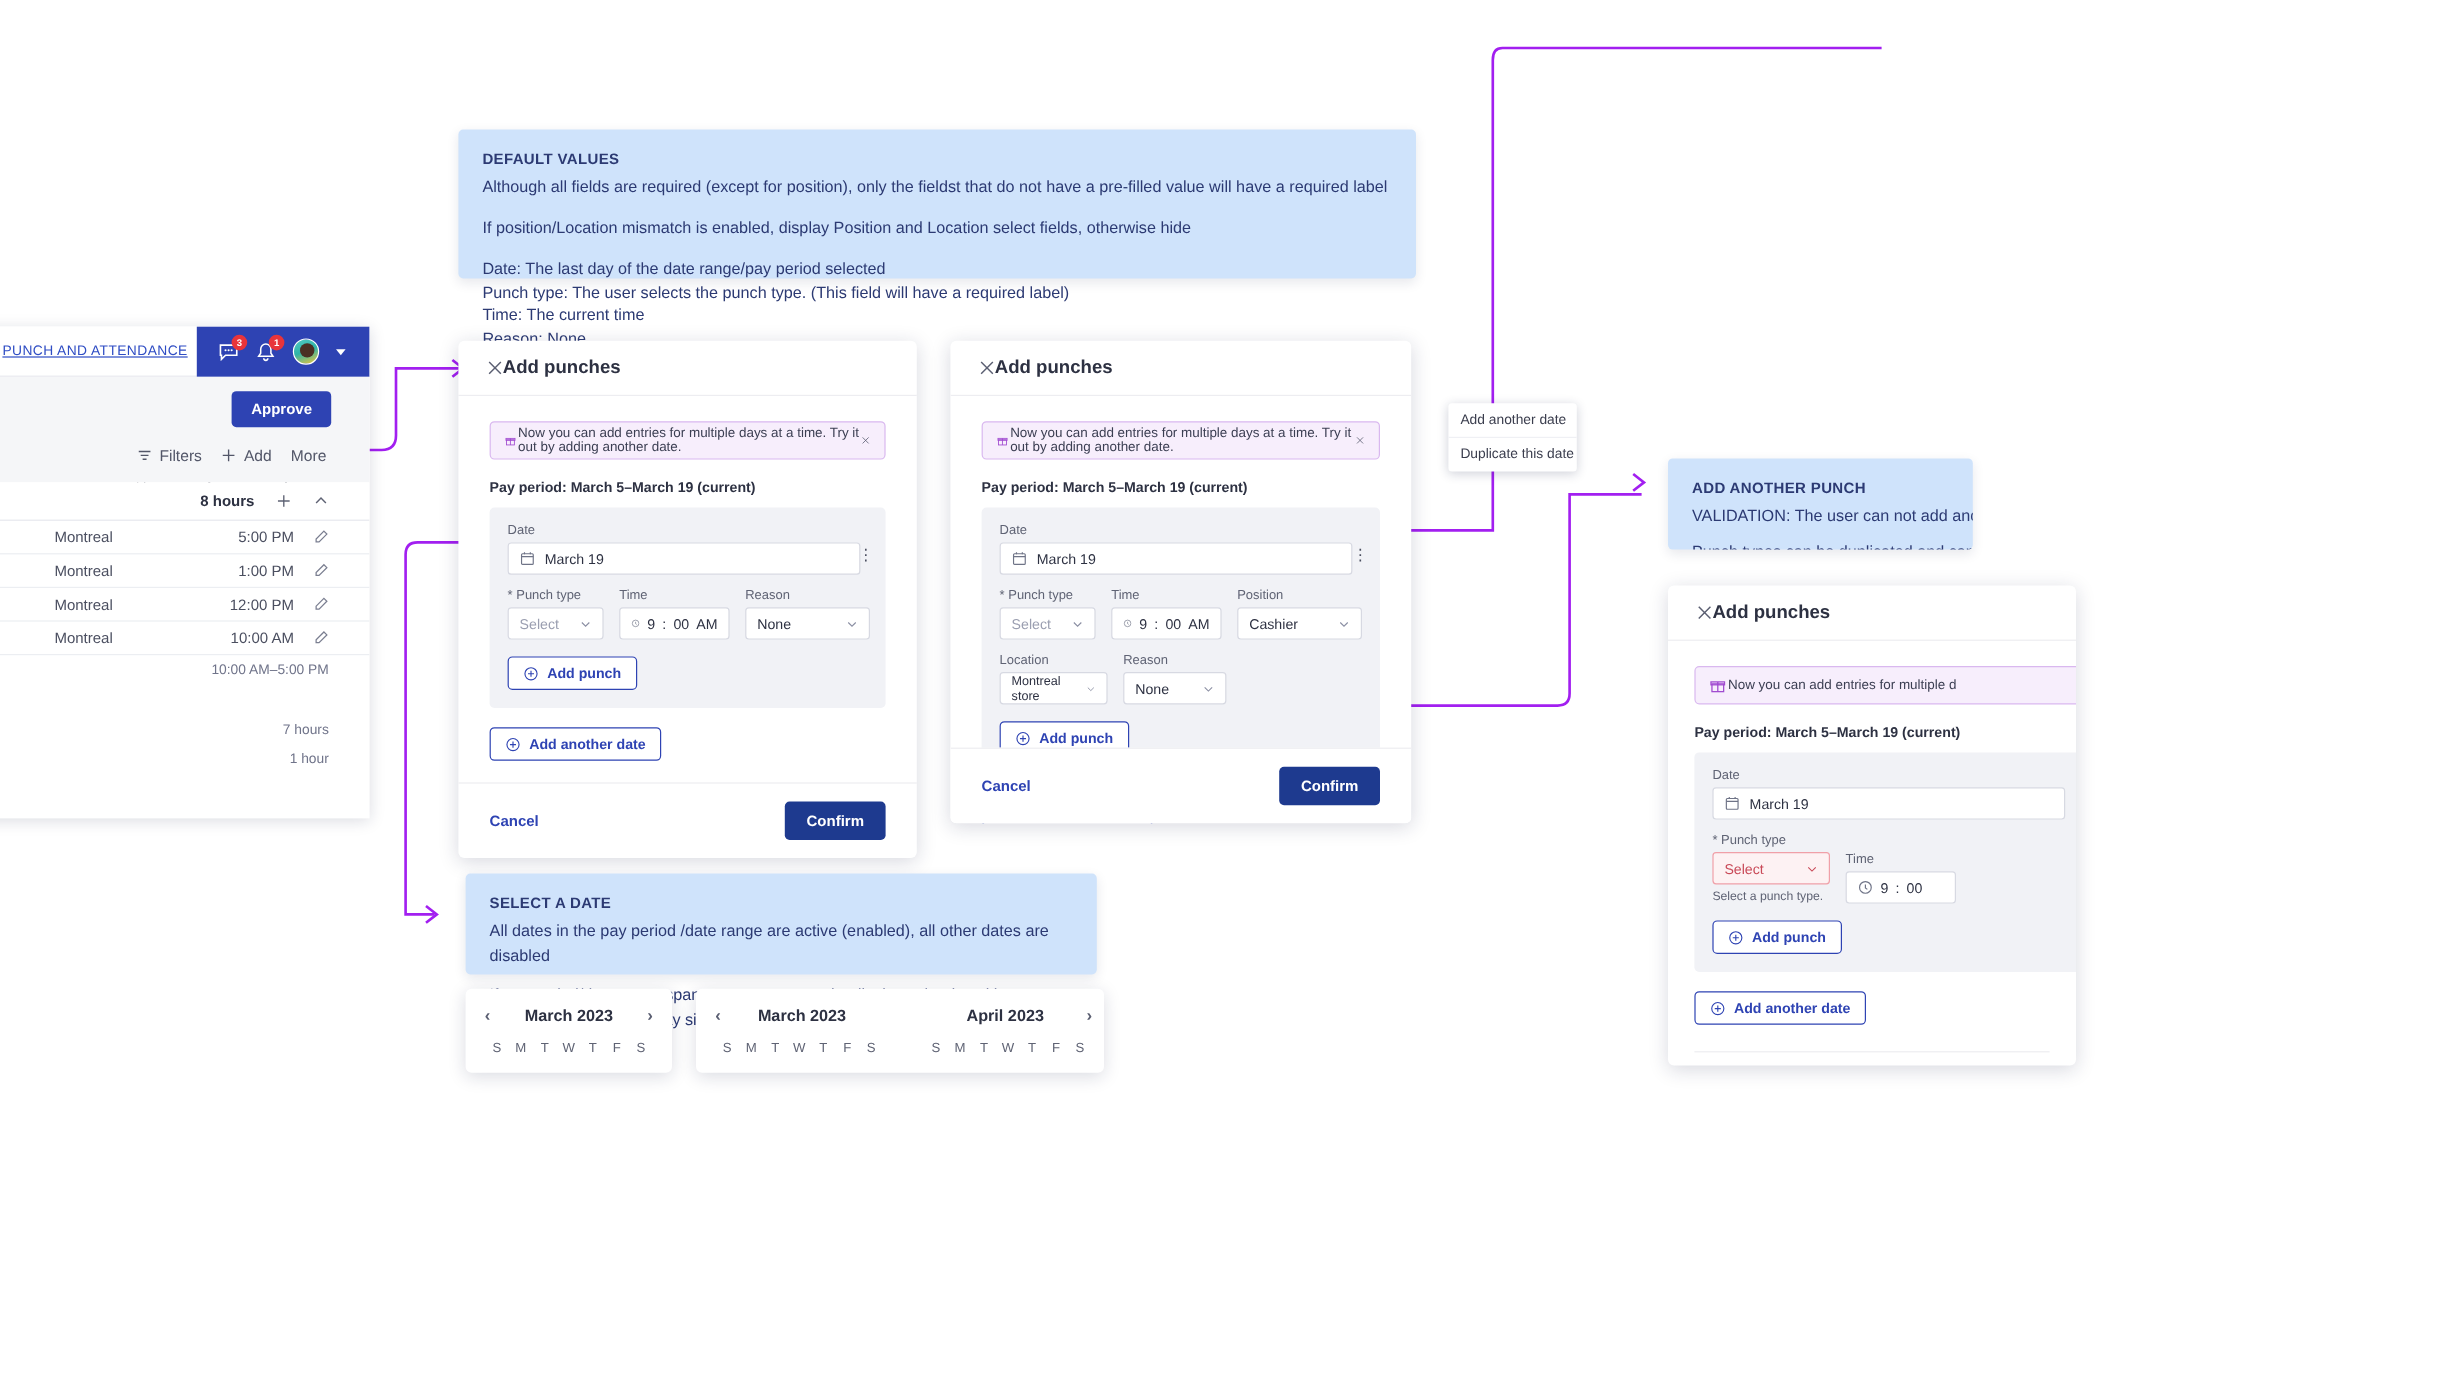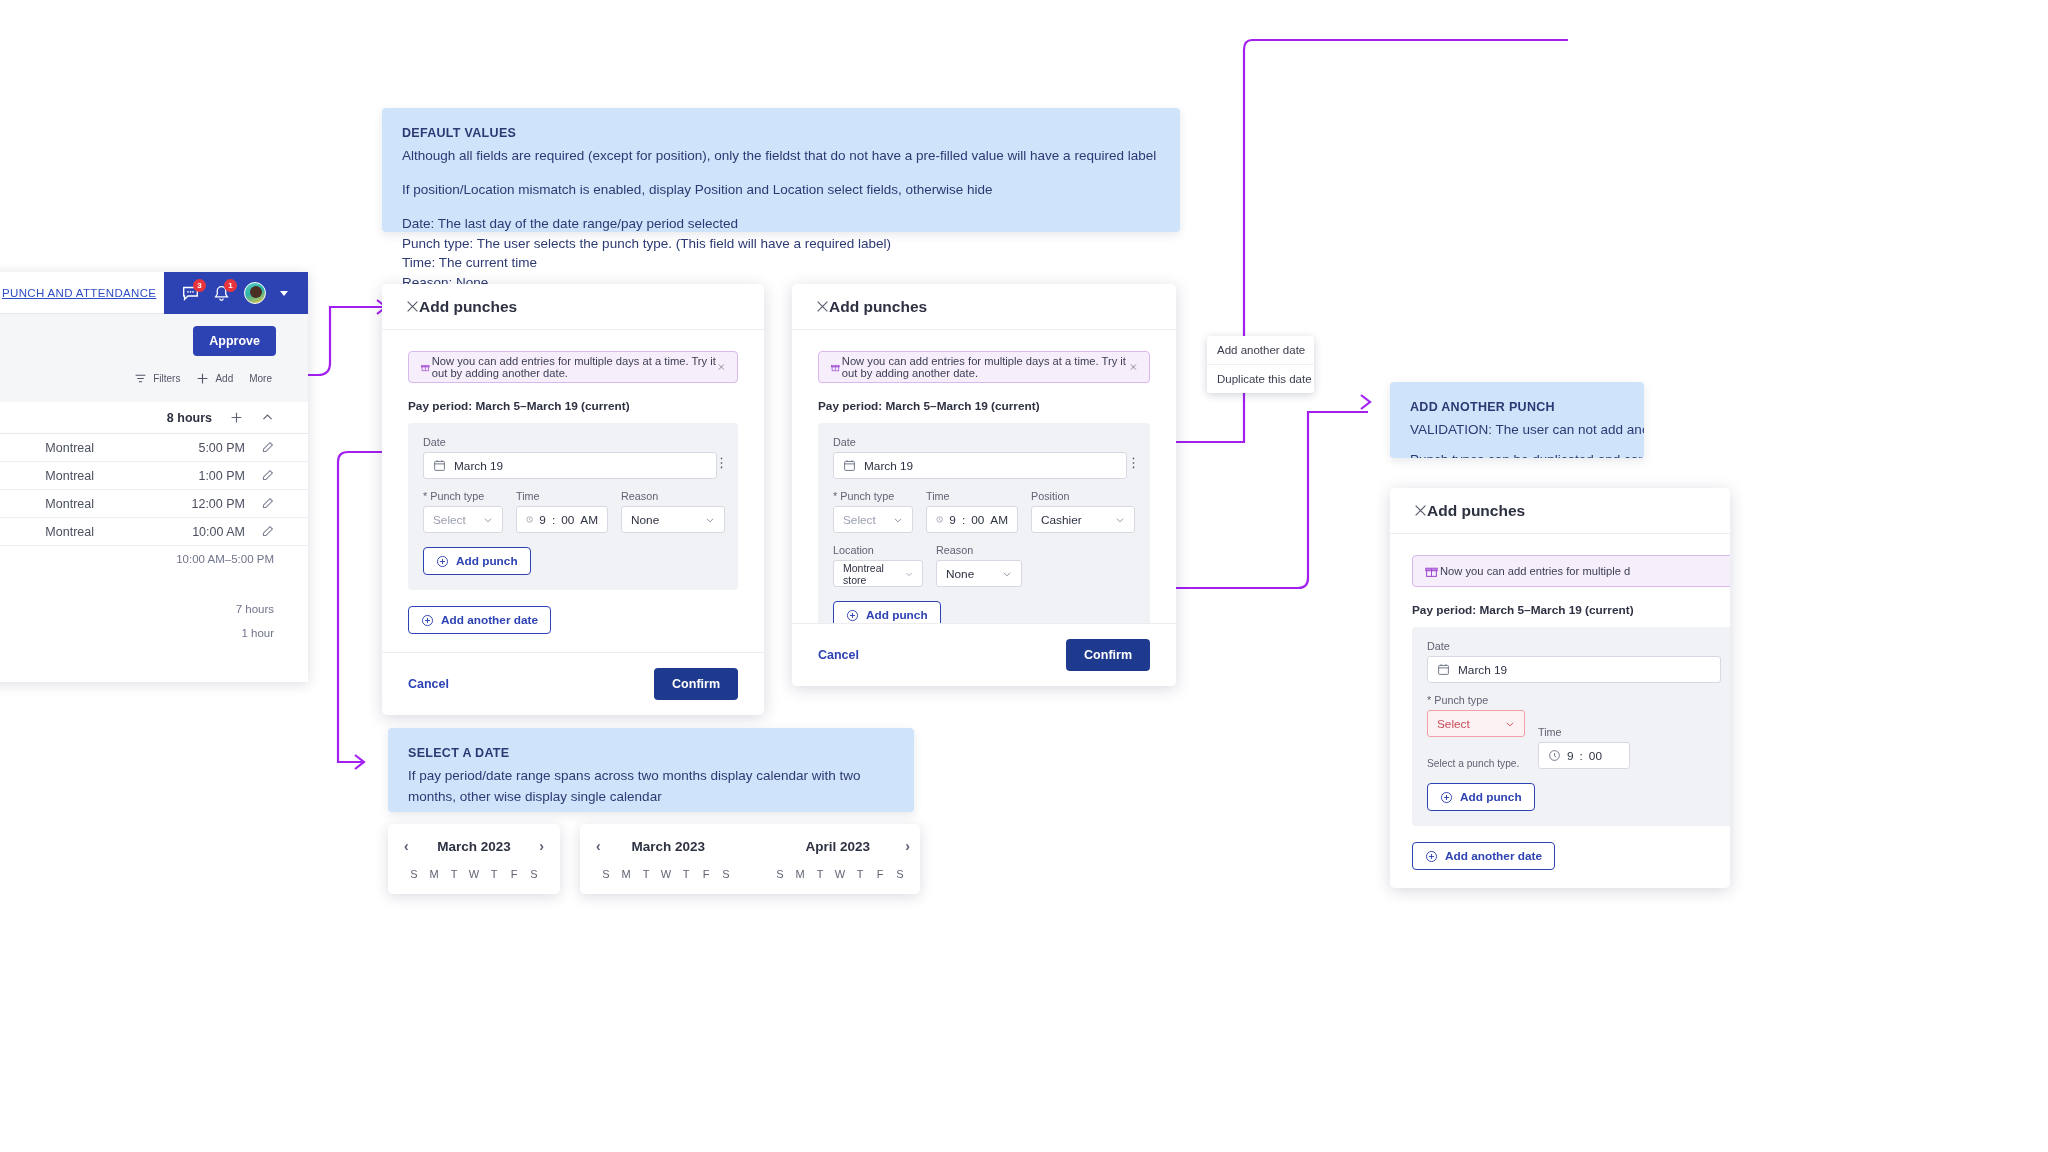--- a/index.html
+++ b/index.html
@@ -72,21 +72,21 @@
 
   #ltools { background: #f5f6f8; height: 88px; position: relative; }
   #approveBtn {
     position: absolute; right: 32px; top: 12px;
     background: #2e43b3; color: #fff; font-size: 12.5px; font-weight: bold;
     border: none; border-radius: 4px; padding: 8px 16px; cursor: pointer;
   }
   #filterRow {
     position: absolute; right: 36px; top: 58px;
     display: flex; align-items: center; gap: 16px;
-    font-size: 10px; color: #525668;
+    font-size: 13px; color: #525668;
   }
   #filterRow .it { display: flex; align-items: center; gap: 6px; }
   #totalRow {
     position: absolute; right: 36px; top: 86px;
     font-size: 12px; color: #3a3d4d;
   }
   #totalRow b { font-weight: bold; }
   #hourHdr {
     position: absolute; left: 0; right: 0; top: 130px; height: 32px;
     background: #fff; border-bottom: 1px solid #e7e8ee;
@@ -539,21 +539,21 @@
         </div>
         <div class="frow">
           <div class="fcol">
             <div class="flabel">* Punch type</div>
             <div class="fin err" style="width:98px">
               <span>Select</span>
               <svg width="10" height="10" viewBox="0 0 16 16" style="margin-left:auto">
                   <path d="M3 6l5 5 5-5" stroke="#c94a58" stroke-width="1.5" fill="none"></path>
                 </svg>
             </div>
-            <div style="font-size:10.2px; color:#5f6374; margin-top:21px;">Select a punch type.</div>
+            <div style="font-size:10.2px; color:#5f6374; margin-top:5px;">Select a punch type.</div>
           </div>
           <div class="fcol">
             <div class="flabel">Time</div>
             <div class="fin" style="width:92px; gap:6px">
               <svg width="13" height="13" viewBox="0 0 16 16">
                   <circle cx="8" cy="8" r="6" fill="none" stroke="#6f7487" stroke-width="1.2"></circle>
                   <path d="M8 5v3.5l2 1.5" stroke="#6f7487" stroke-width="1.2" fill="none"></path>
                 </svg>
               <span>9</span>
               <span>:</span>
@@ -577,20 +577,21 @@
         <span>Add another date</span>
       </button>
       <div style="margin-top:22px; border-top:1px solid #ededf1; padding-top:16px;">
         
       </div>
     </div>
   </div>
 
   <div class="note" style="left:388px; top:728px; width:526px; height:84px;">
     <div class="title">SELECT A DATE</div>
+    <p style="margin-bottom:11px">All dates in the pay period /date range are active (enabled), all other dates are disabled</p>
     <p>If pay period/date range spans across two months display calendar with two months, other wise display single calendar</p>
   </div>
 
   <div class="cal" style="left:388px; top:824px; width:172px; height:70px;">
     <div class="calhd">
       <span class="arw">‹</span>
       <span>March 2023</span>
       <span class="arw">›</span>
     </div>
     <div class="dow">

